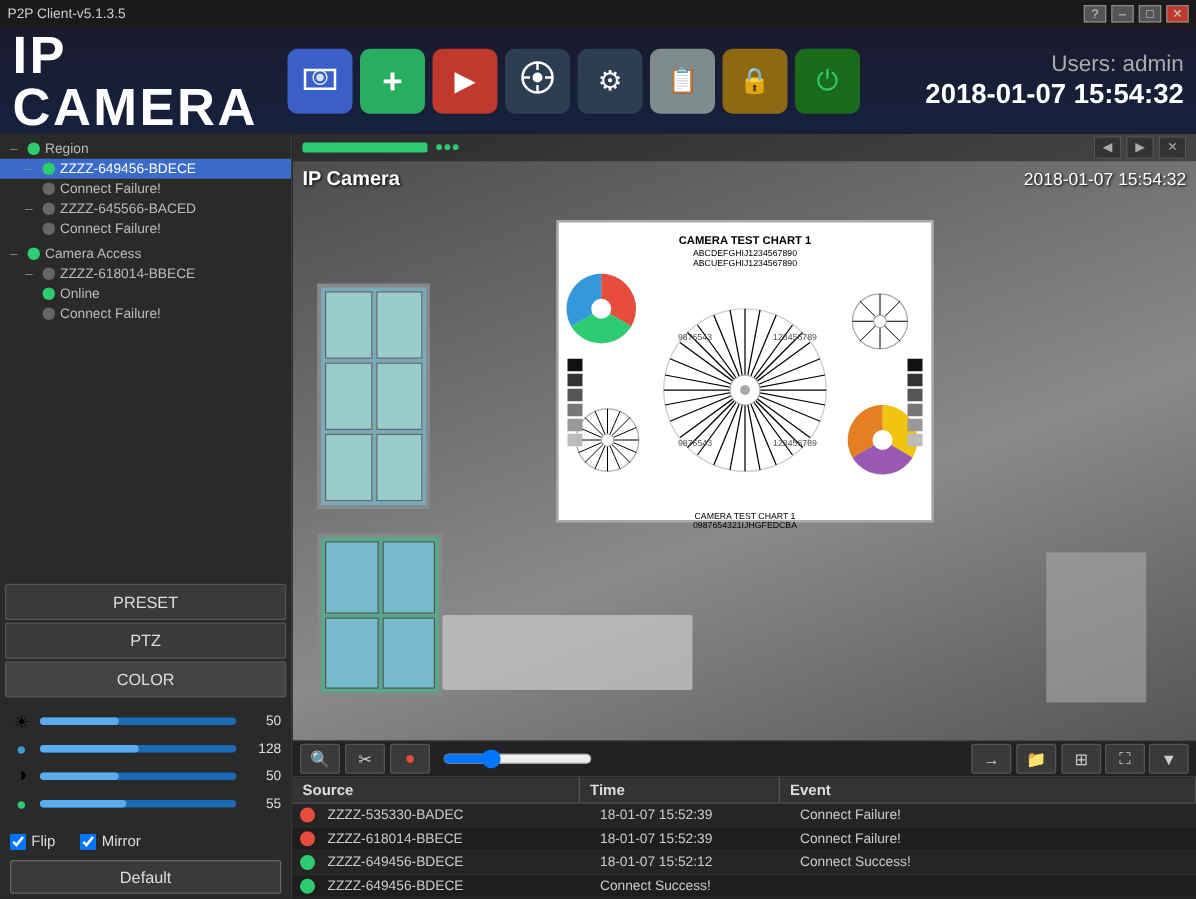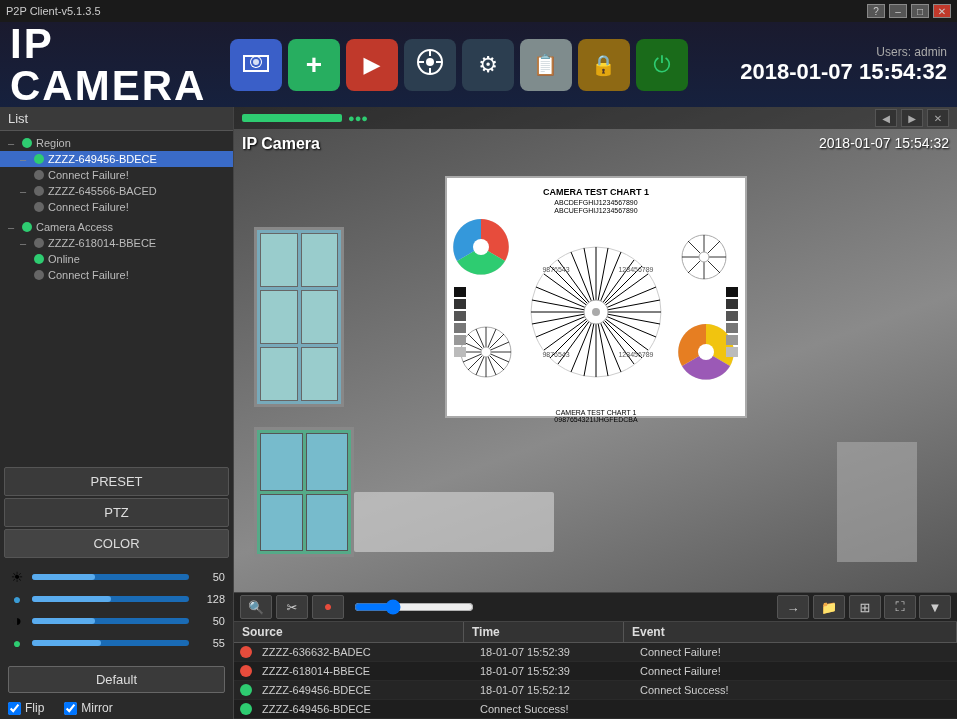--- a/index.html
+++ b/index.html
@@ -37,21 +37,21 @@
     .tb-btn.red { background: #c0392b; }
     .tb-btn.nav { background: #2c3e50; }
     .tb-btn.settings { background: #2c3e50; }
     .tb-btn.files { background: #7f8c8d; }
     .tb-btn.lock { background: #8e6914; }
     .tb-btn.power { background: #1a6b1a; }
 
     #datetime-area {
       text-align: right; color: white; margin-left: auto;
     }
-    #users-line { font-size: 12px; color: #aaa; text-align: right; }
+    #users-line { font-size: 18px; color: #aaa; text-align: right; }
     #datetime { font-size: 22px; font-weight: bold; }
 
     
     #main { display: flex; width: 100%; height: calc(719px - 22px - 85px); }
 
     
     #sidebar {
       width: 234px; min-width: 234px; background: #2a2a2a;
       display: flex; flex-direction: column; border-right: 1px solid #444;
     }
@@ -257,21 +257,20 @@
   </div>
   <div id="datetime-area">
     <div id="users-line">Users: admin</div>
     <div id="datetime">2018-01-07  15:54:32</div>
   </div>
 </div>
 
 <div id="main">
 
   <div id="sidebar">
-    <div id="list-header">List</div>
     <div id="tree-area">
       <div class="tree-item">
         <span class="tree-expand">–</span>
         <span class="tree-dot green"></span>
         <span class="tree-label">Region</span>
       </div>
       <div class="tree-item selected" style="padding-left:20px;">
         <span class="tree-expand">–</span>
         <span class="tree-dot green"></span>
         <span class="tree-label">ZZZZ-649456-BDECE</span>
@@ -343,31 +342,31 @@
 
       <div class="color-row">
         <span class="color-icon" style="color:#2ecc71;font-size:14px;">●</span>
         <div class="color-slider-track">
           <div class="color-slider-fill" style="width:44%"></div>
         </div>
         <span class="color-value">55</span>
       </div>
     </div>
 
-    <div id="default-btn">Default</div>
     <div id="flip-mirror">
       <label class="checkbox-item">
         <input type="checkbox" checked="" style="">
         <span>Flip</span>
       </label>
       <label class="checkbox-item">
         <input type="checkbox" checked="" style="">
         <span>Mirror</span>
       </label>
     </div>
+    <div id="default-btn">Default</div>
   </div>
 
   <div id="camera-area">
     <div id="feed-container">
 
       <div id="cam-bg"></div>
 
       <div class="window-sim">
         <div class="window-pane"></div>
         <div class="window-pane"></div>
@@ -539,21 +538,21 @@
 
     <div id="event-log">
       <div id="event-header">
         <div class="eh-col source">Source</div>
         <div class="eh-col time">Time</div>
         <div class="eh-col event">Event</div>
       </div>
 
       <div class="event-row">
         <div class="ev-dot red"></div>
-        <div class="ev-cell source">ZZZZ-636632-BADEC</div>
+        <div class="ev-cell source">ZZZZ-535330-BADEC</div>
         <div class="ev-cell time">18-01-07 15:52:39</div>
         <div class="ev-cell event-text">Connect Failure!</div>
       </div>
 
       <div class="event-row">
         <div class="ev-dot red"></div>
         <div class="ev-cell source">ZZZZ-618014-BBECE</div>
         <div class="ev-cell time">18-01-07 15:52:39</div>
         <div class="ev-cell event-text">Connect Failure!</div>
       </div>

